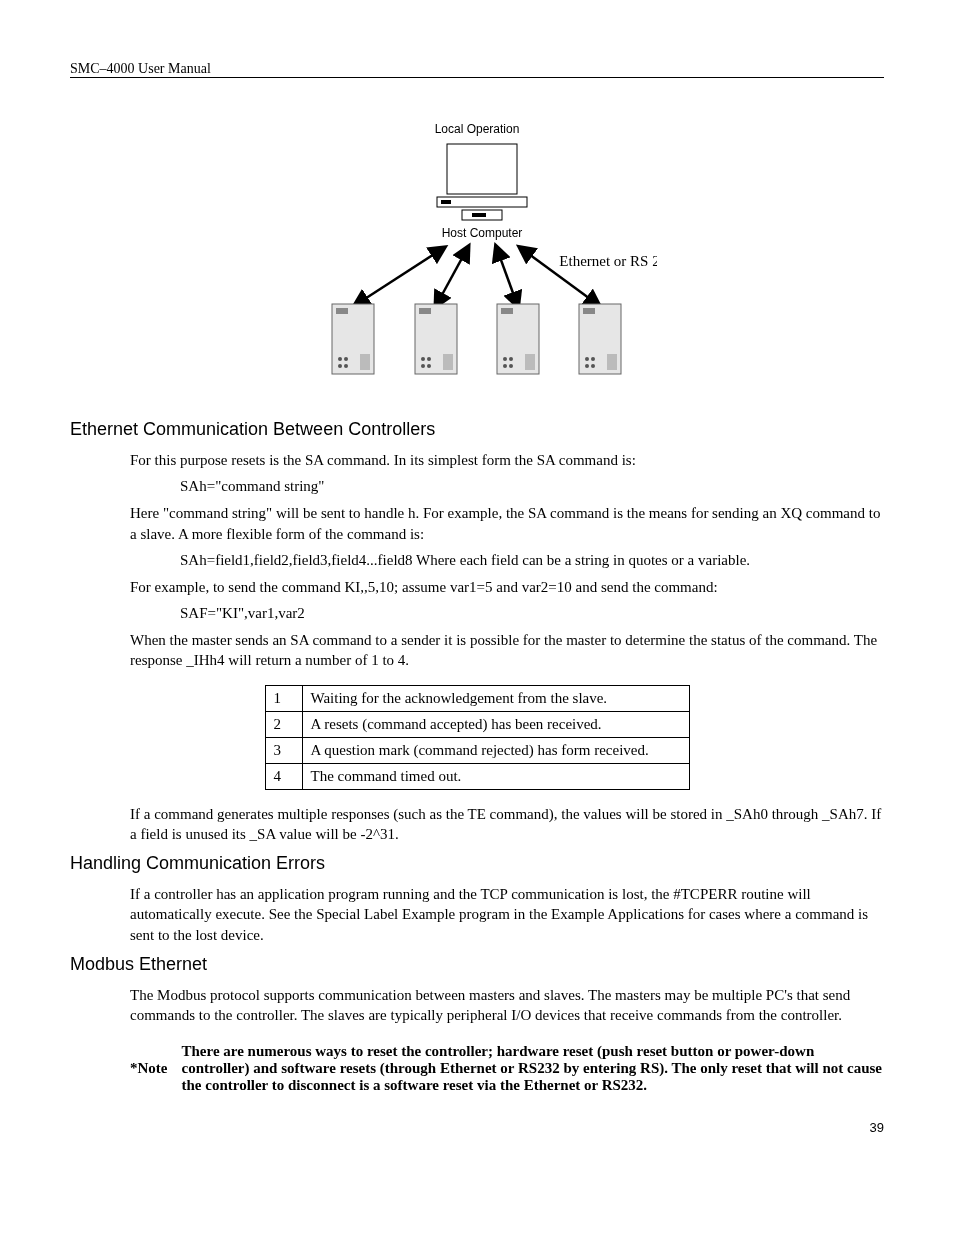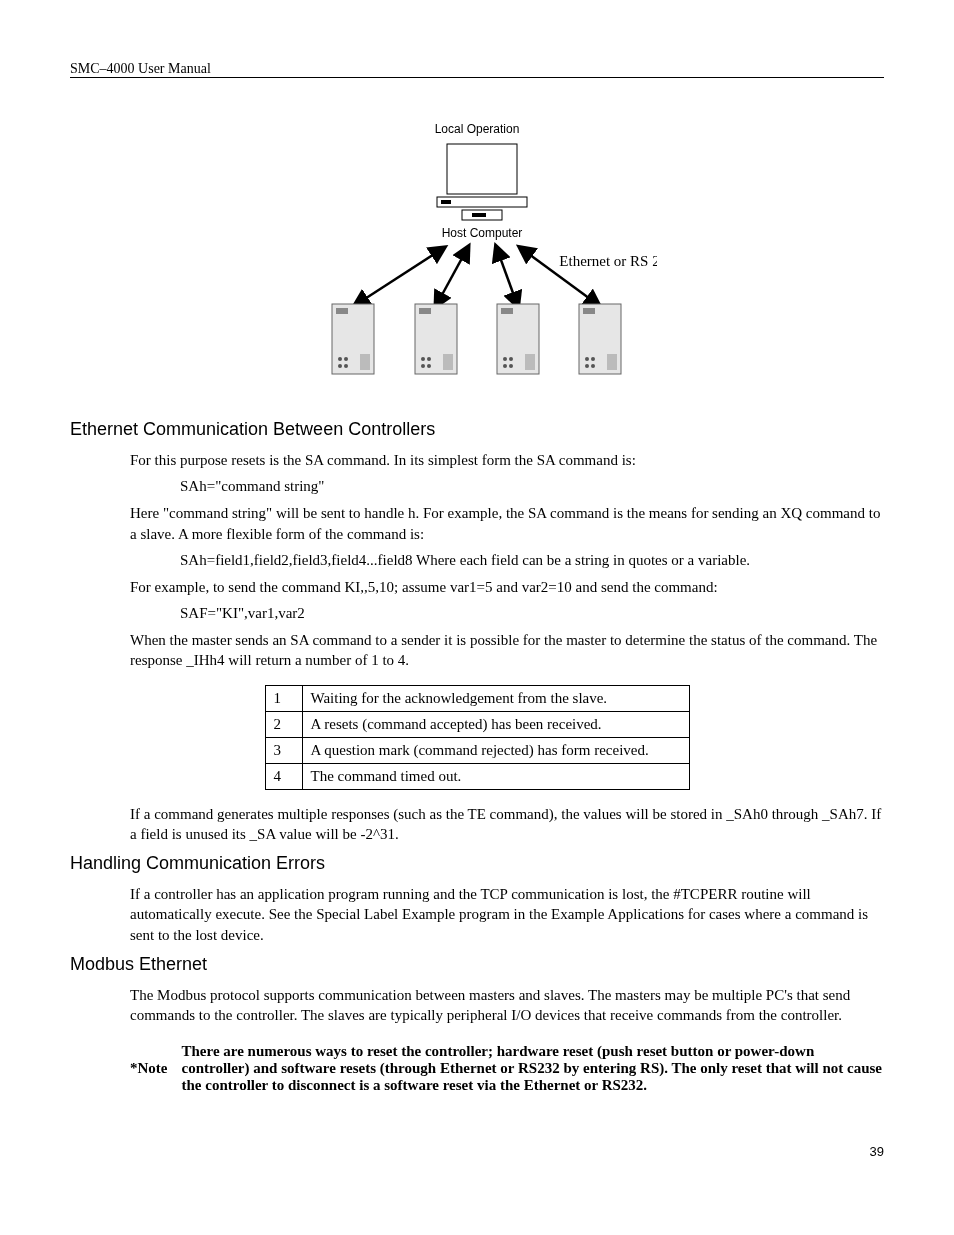--- a/index.html
+++ b/index.html
@@ -75,21 +75,21 @@
     white-space: nowrap;
   }
   .note-body {
     font-weight: bold;
     flex: 1;
   }
   .pagenum {
     text-align: right;
     font-family: Arial, Helvetica, sans-serif;
     font-size: 13px;
-    margin-top: 50px;
+    margin-top: 26px;
   }
 </style>
 </head>
 <body>
 
 <div class="header-line">
   <span class="header-title">SMC–4000 User Manual</span>
 </div>
 
 <div class="diagram">

